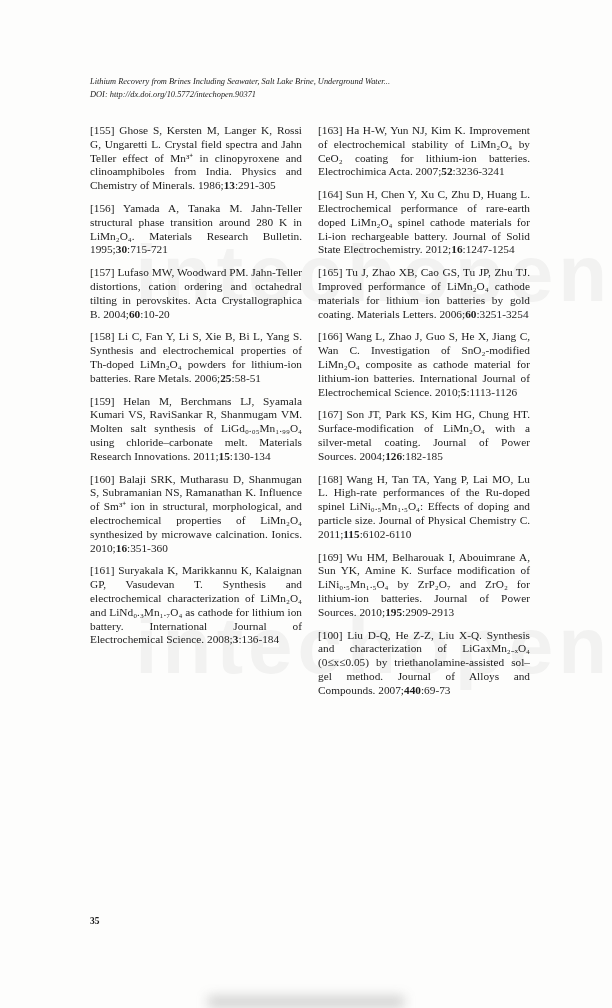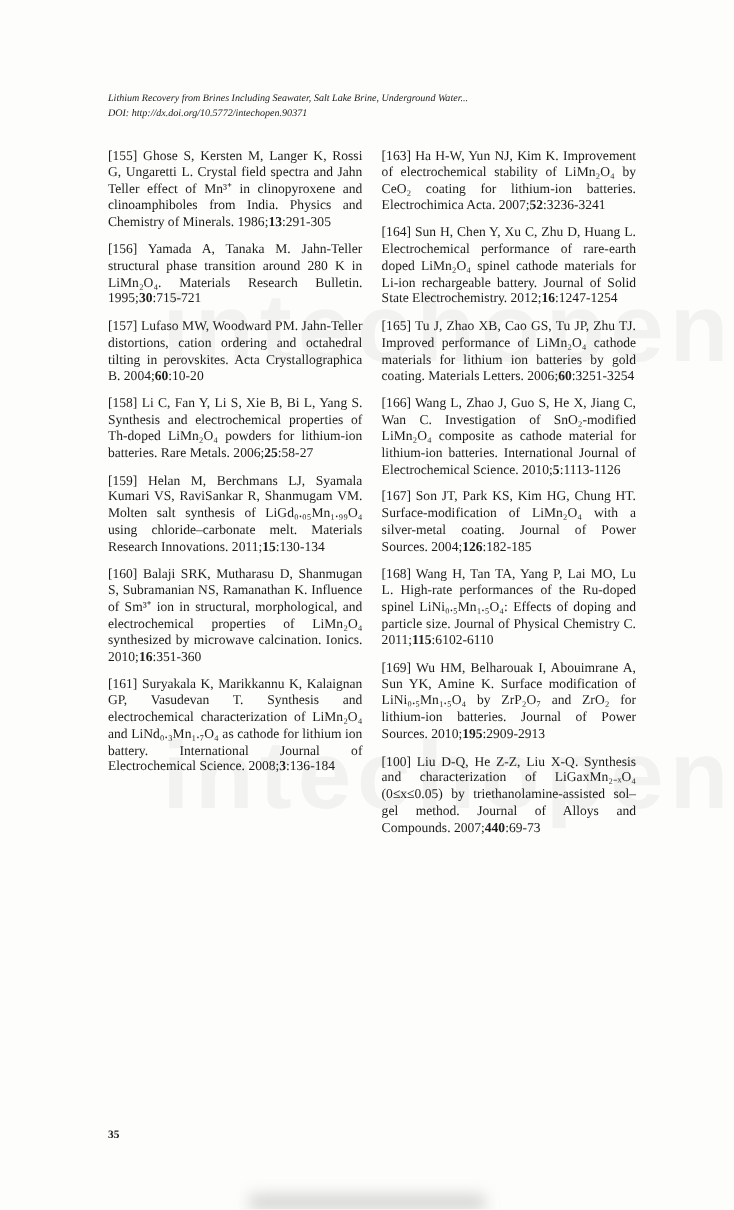--- a/index.html
+++ b/index.html
@@ -53,21 +53,21 @@
   p.ref {
     margin: 0 0 9px 0;
     font-size: 11.3px;
     line-height: 13.8px;
     text-align: justify;
     color: #1c1c1c;
   }
   p.ref .vol { font-weight: bold; font-family: Liberation Serif, serif; }
   .page-number {
     position: absolute;
-    top: 941px;
+    top: 916px;
     left: 90px;
     font-size: 9.5px;
     font-weight: bold;
     z-index: 1;
   }
   .scan-shadow {
     position: absolute;
     bottom: 0;
     left: 34%;
     width: 32%;
@@ -91,21 +91,21 @@
 
 <div class="columns">
   <div class="col">
 
     <p class="ref"><span>[155]</span><span> Ghose S, Kersten M, Langer K, Rossi G, Ungaretti L. Crystal field spectra and Jahn Teller effect of Mn³⁺ in clinopyroxene and clinoamphiboles from India. Physics and Chemistry of Minerals. 1986;</span><b class="vol">13</b><span>:291-305</span></p>
 
     <p class="ref"><span>[156]</span><span> Yamada A, Tanaka M. Jahn-Teller structural phase transition around 280 K in LiMn₂O₄. Materials Research Bulletin. 1995;</span><b class="vol">30</b><span>:715-721</span></p>
 
     <p class="ref"><span>[157]</span><span> Lufaso MW, Woodward PM. Jahn-Teller distortions, cation ordering and octahedral tilting in perovskites. Acta Crystallographica B. 2004;</span><b class="vol">60</b><span>:10-20</span></p>
 
-    <p class="ref"><span>[158]</span><span> Li C, Fan Y, Li S, Xie B, Bi L, Yang S. Synthesis and electrochemical properties of Th-doped LiMn₂O₄ powders for lithium-ion batteries. Rare Metals. 2006;</span><b class="vol">25</b><span>:58-27</span></p>
+    <p class="ref"><span>[158]</span><span> Li C, Fan Y, Li S, Xie B, Bi L, Yang S. Synthesis and electrochemical properties of Th-doped LiMn₂O₄ powders for lithium-ion batteries. Rare Metals. 2006;</span><b class="vol">25</b><span>:58-51</span></p>
 
     <p class="ref"><span>[159]</span><span> Helan M, Berchmans LJ, Syamala Kumari VS, RaviSankar R, Shanmugam VM. Molten salt synthesis of LiGd₀.₀₅Mn₁.₉₉O₄ using chloride–carbonate melt. Materials Research Innovations. 2011;</span><b class="vol">15</b><span>:130-134</span></p>
 
     <p class="ref"><span>[160]</span><span> Balaji SRK, Mutharasu D, Shanmugan S, Subramanian NS, Ramanathan K. Influence of Sm³⁺ ion in structural, morphological, and electrochemical properties of LiMn₂O₄ synthesized by microwave calcination. Ionics. 2010;</span><b class="vol">16</b><span>:351-360</span></p>
 
     <p class="ref"><span>[161]</span><span> Suryakala K, Marikkannu K, Kalaignan GP, Vasudevan T. Synthesis and electrochemical characterization of LiMn₂O₄ and LiNd₀.₃Mn₁.₇O₄ as cathode for lithium ion battery. International Journal of Electrochemical Science. 2008;</span><b class="vol">3</b><span>:136-184</span></p>
 
 
   </div>
   <div class="col">

